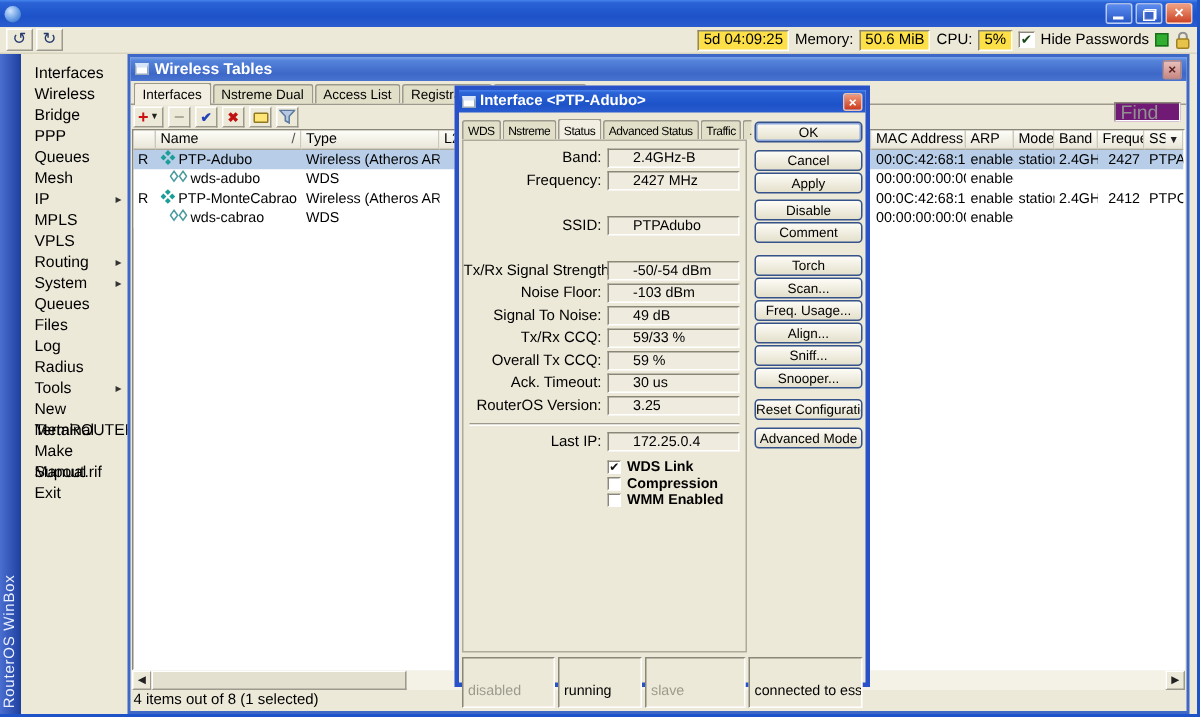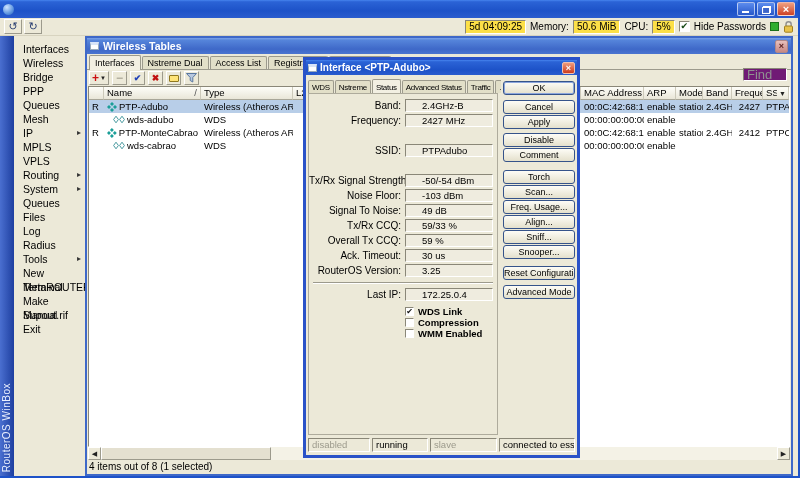--- a/index.html
+++ b/index.html
@@ -93,21 +93,21 @@
   .sort-ind { position:absolute; right:3px; top:0; color:#555; }
   .col-chooser { position:absolute; right:1px; top:1px; width:11px; height:11px; font-size:7px;
     line-height:11px; text-align:center; color:#222; background:linear-gradient(#FDFDF8,#E9E6D8); }
   .trow { display:flex; height:13px; background:#fff; }
   .trow.selected { background:#B8CEE8; }
   .tcell { font-size:9.5px; line-height:13px; padding:0 3px; white-space:nowrap;
     overflow:hidden; flex:0 0 auto; }
   .c0{width:15px} .c1{width:97px} .c2{width:92px} .c3{width:288px}
   .c4{width:63px} .c5{width:32px} .c6{width:27px} .c7{width:29px}
   .c8{width:31px; text-align:right} .c9{flex:1 1 auto !important; width:auto}
-  .name-cell { display:flex; align-items:center; gap:2px; }
+  .name-cell { display:flex; align-items:flex-start; gap:2px; }
   .wds-ind { margin-left:6px; }
 
   
   .hscroll { height:13px; flex:0 0 auto; margin:0 1px; position:relative; background:#F4F2E6; }
   .sbtn { position:absolute; top:0; width:13px; height:13px; border:1px solid;
     border-color:#FFF #9C9A8C #9C9A8C #FFF; background:#ECE9D8; font-size:7px; line-height:11px;
     text-align:center; color:#222; }
   .sthumb { position:absolute; left:13px; top:0; width:170px; height:13px; border:1px solid;
     border-color:#FFF #9C9A8C #9C9A8C #FFF; background:#E4E0D0; }
   .wt-status { height:14px; flex:0 0 auto; font-size:10px; line-height:14px; padding-left:2px; }
@@ -139,21 +139,21 @@
   .cbrow { position:absolute; left:96px; height:10px; display:flex; align-items:center; gap:4px; }
   .cb { width:9px; height:9px; border:1px solid; border-color:#8A8778 #FFF #FFF #8A8778;
     background:#fff; font-size:8px; line-height:8px; text-align:center; color:#111; flex:0 0 auto; }
   .cblabel { font-size:9.5px; white-space:nowrap;font-weight:bold; }
   .dlg-btn { position:absolute; left:197px; width:72px; height:14px; border:1px solid #35538A;
     border-radius:3px; background:linear-gradient(#FDFCF6,#E4E0CC); font-size:9px; line-height:12px;
     text-align:center; white-space:nowrap; overflow:hidden; font-family:"Liberation Sans",sans-serif; }
   .dlg-btn.default { box-shadow:inset 0 0 0 1px #8CA6DC; }
   .dlg-strip { position:absolute; left:2px; right:2px; bottom:3px; height:14px; display:flex; gap:2px; }
   .scell { border:1px solid; border-color:#8A8778 #FFF #FFF #8A8778; background:#ECE9D8;
-    font-size:9.5px; line-height:12px; padding:0 3px; white-space:nowrap; overflow:hidden; }
+    font-size:9.5px; line-height:12px; padding:16px 3px; white-space:nowrap; overflow:hidden; }
   .scell.off { color:#9C9A8C; }
   .s0{width:62px}.s1{width:56px}.s2{width:67px}.s3{flex:1}
 </style>
 </head>
 <body>
 
 <div class="app">
 
   <div class="titlebar">
     <span class="app-icon"></span>

